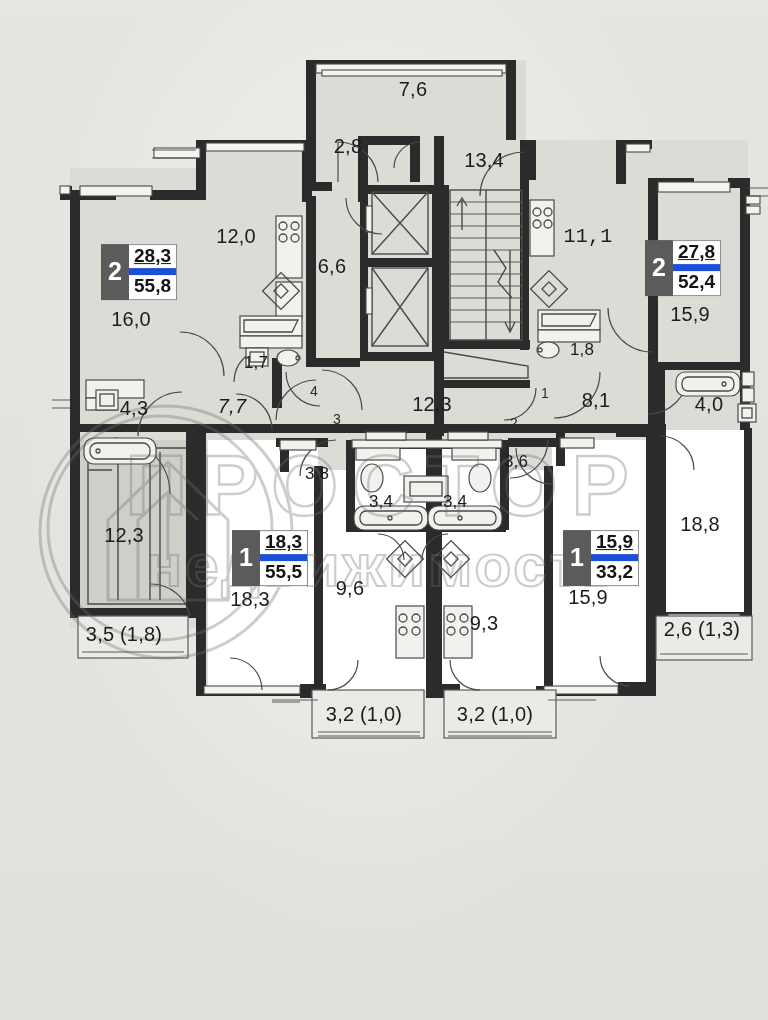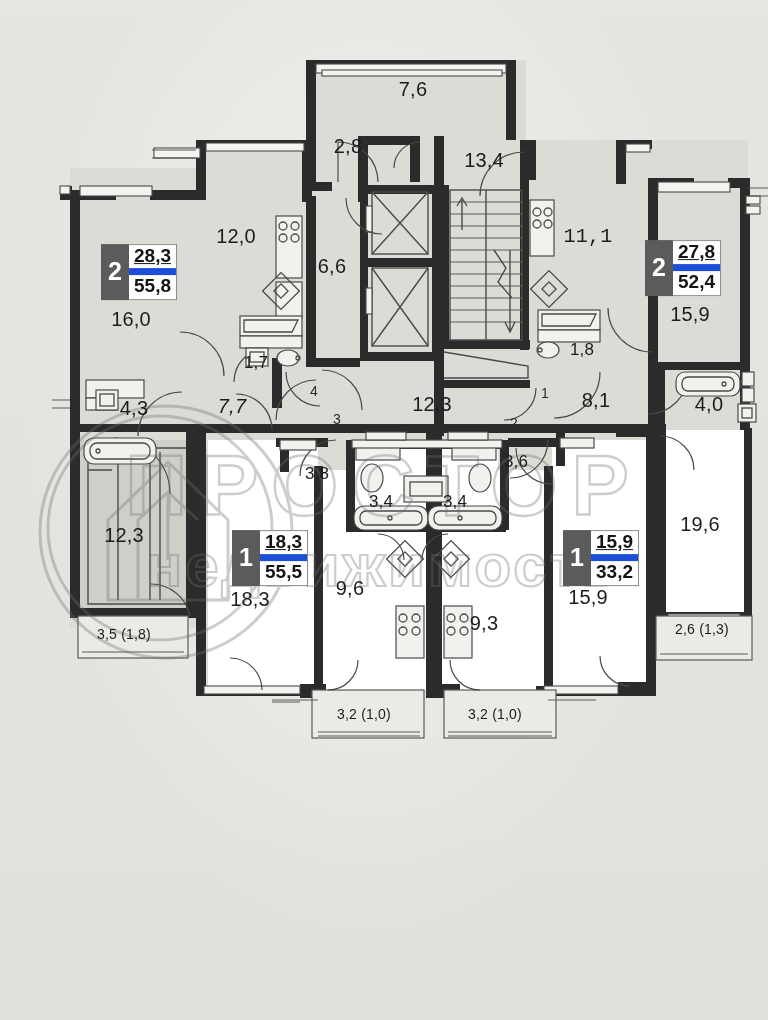--- a/index.html
+++ b/index.html
@@ -32,21 +32,21 @@
     color:#1c1c1c;
     font-family:"Liberation Sans", sans-serif;
     white-space:nowrap;
     transform:translate(-50%,-50%);
     line-height:1;
     letter-spacing:0.2px;
   }
   .lbl.area{font-size:20px;}
   .lbl.area-sm{font-size:17px;}
   .lbl.tiny{font-size:14px;color:#2a2a2a;}
-  .lbl.balc{font-size:14px;}
+  .lbl.balc{font-size:20px;}
 
   
   .badge{
     position:absolute;
     display:flex;
     align-items:stretch;
     transform:translate(-50%,-50%);
   }
   .badge .rooms{
     background:#5b5b5b;
@@ -471,21 +471,21 @@
       <div class="lbl area" style="left: 709px; top: 396px; margin-top: 8px;">4,0</div>
       <div class="lbl tiny" style="left: 314px; top: 391px;">4</div>
       <div class="lbl tiny" style="left: 337px; top: 419px;">3</div>
       <div class="lbl tiny" style="left: 545px; top: 393px;">1</div>
       <div class="lbl tiny" style="left: 514px; top: 423px;">2</div>
       <div class="lbl area-sm" style="left: 317px; top: 473px;">3,8</div>
       <div class="lbl area-sm" style="left: 516px; top: 461px; text-align: right;">3,6</div>
       <div class="lbl area-sm" style="left: 381px; top: 501px;">3,4</div>
       <div class="lbl area-sm" style="left: 455px; top: 501px;">3,4</div>
       <div class="lbl area" style="left: 124px; top: 535px;">12,3</div>
-      <div class="lbl area" style="left: 700px; top: 524px;">19,6</div>
+      <div class="lbl area" style="left: 700px; top: 524px;">18,8</div>
       <div class="lbl area" style="left: 250px; top: 599px;">18,3</div>
       <div class="lbl area" style="left: 588px; top: 597px;">15,9</div>
       <div class="lbl area" style="left: 350px; top: 588px;">9,6</div>
       <div class="lbl area" style="left: 484px; top: 623px; text-align: right;">9,3</div>
       <div class="lbl balc" style="left: 124px; top: 634px;">3,5 (1,8)</div>
       <div class="lbl balc" style="left: 364px; top: 714px;">3,2 (1,0)</div>
       <div class="lbl balc" style="left: 495px; top: 714px;">3,2 (1,0)</div>
       <div class="lbl balc" style="left: 702px; top: 629px;">2,6 (1,3)</div>
     </div>
   <div id="badges">

